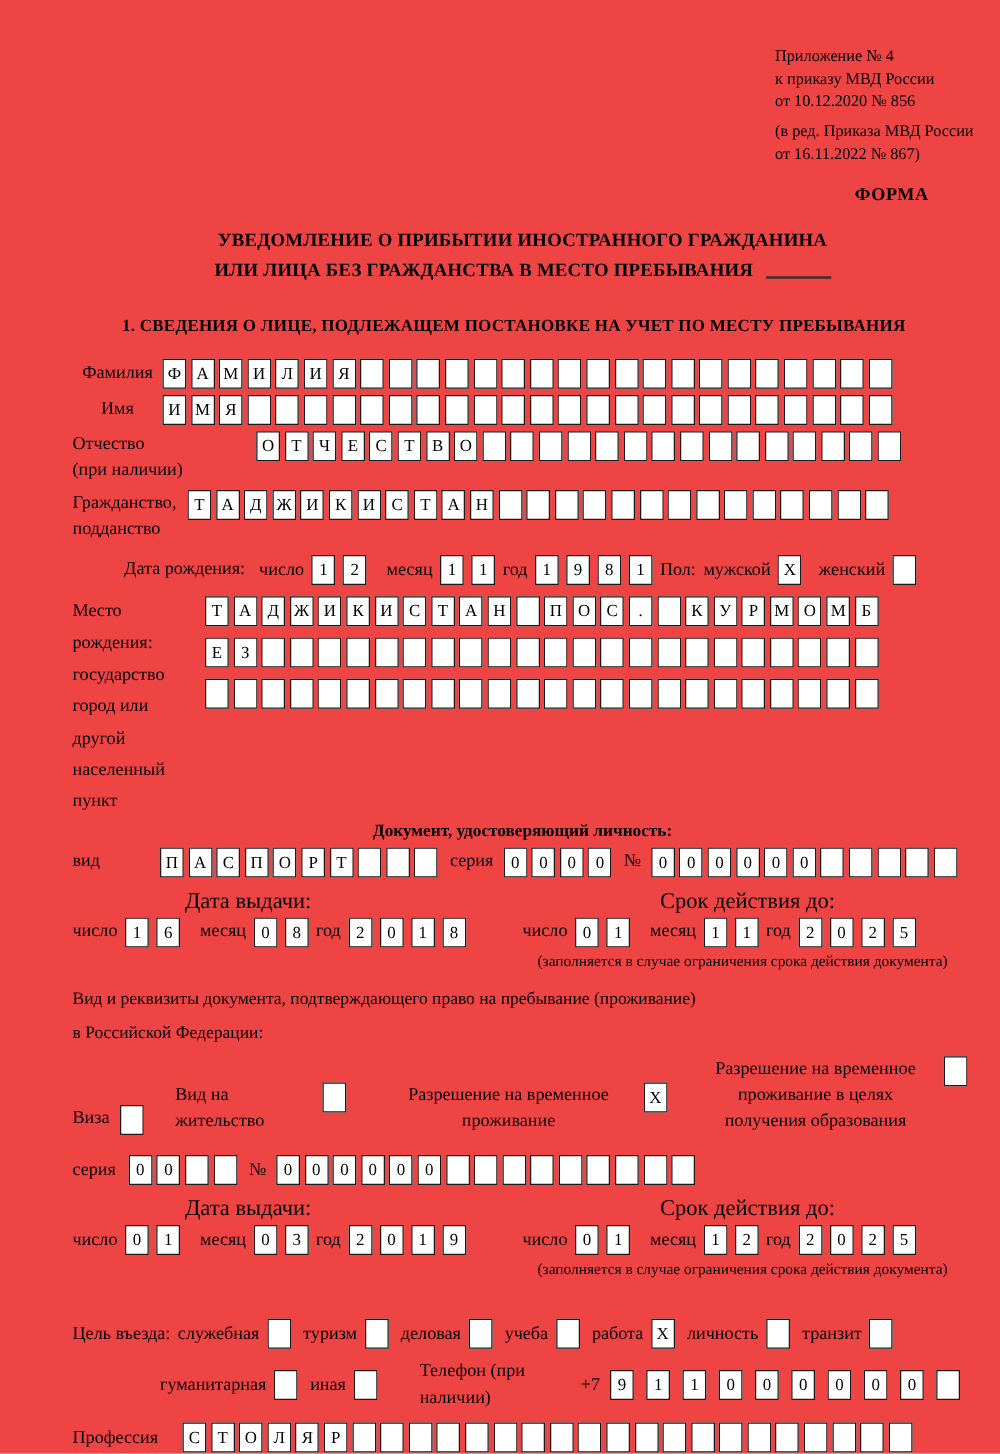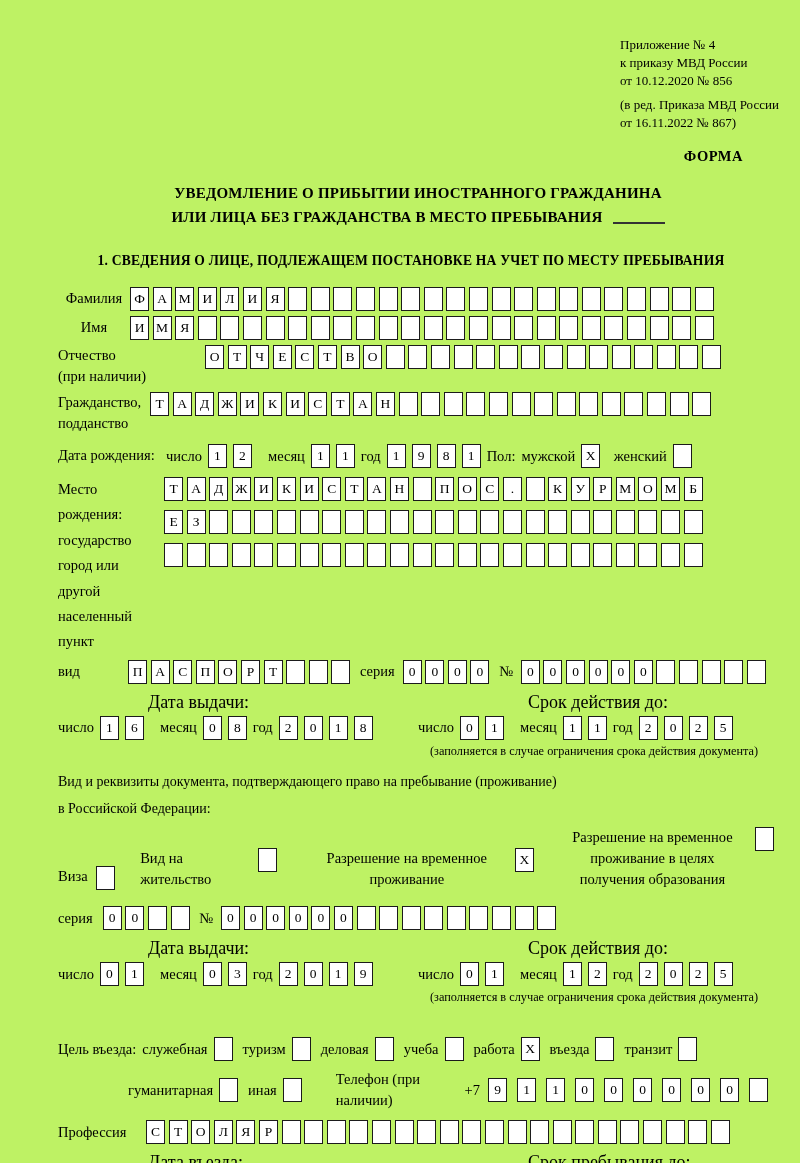--- a/index.html
+++ b/index.html
@@ -1,18 +1,18 @@
 <!DOCTYPE html>
 <html><head>
 <meta charset="utf-8">
 <style>
   * { box-sizing: border-box; }
   html,body { margin:0; padding:0; background:#ffffff; }
   body { width:800px; font-family:"Liberation Serif", serif; color:#000; }
-  .page { width:800px; height:1163px; padding:36px 22px 0 58px; overflow:hidden; background:#bef264; position:relative; }
+  .page { width:800px; height:1163px; padding:36px 22px 0 58px; overflow:hidden; background:#ef4444; position:relative; }
 
   
   .apx { margin-left:562px; width:200px; font-size:13px; line-height:1.4; }
   .apx .apx2 { margin-top:5px; }
 
   .forma { text-align:right; padding-right:35px; font-weight:bold; font-size:14.5px; margin-top:16px; letter-spacing:.5px; }
 
   .title { text-align:center; font-weight:bold; font-size:15px; line-height:1.6; margin-top:16px; letter-spacing:.2px; }
   .uline { display:inline-block; width:52px; border-bottom:2px solid #333; margin-left:10px; transform:translateY(2px); }
 
@@ -215,21 +215,21 @@
         <span class="cell"></span>
         <span class="cell"></span>
         <span class="cell"></span>
         <span class="cell"></span>
         <span class="cell"></span>
         <span class="cell"></span>
         <span class="cell"></span>
       </div>
   </div>
 
-  <div class="row" style="margin-top:10px;">
+  <div class="row" style="margin-top:10px;justify-content:center;">
     <span class="lbl" style="width:108px;">Дата рождения:</span>
     <span class="dlbl">число</span>
     <span class="boxes d">
         <span class="cell">1</span>
         <span class="cell">2</span>
       </span>
     <span class="dlbl pre">месяц</span>
     <span class="boxes d">
         <span class="cell">1</span>
         <span class="cell">1</span>
@@ -330,20 +330,21 @@
           <span class="cell"></span>
           <span class="cell"></span>
           <span class="cell"></span>
           <span class="cell"></span>
           <span class="cell"></span>
           <span class="cell"></span>
         </div>
     </div>
   </div>
 
+  <div class="doc-heading" style="margin-top:2px;">Документ, удостоверяющий личность:</div>
 
   <div class="row">
     <span class="lbl w70">вид</span>
     <span class="boxes">
         <span class="cell">П</span>
         <span class="cell">А</span>
         <span class="cell">С</span>
         <span class="cell">П</span>
         <span class="cell">О</span>
         <span class="cell">Р</span>
@@ -526,21 +527,21 @@
     <span class="olbl">служебная</span>
     <span class="cell"></span>
     <span class="olbl">туризм</span>
     <span class="cell"></span>
     <span class="olbl">деловая</span>
     <span class="cell"></span>
     <span class="olbl">учеба</span>
     <span class="cell"></span>
     <span class="olbl">работа</span>
     <span class="cell">X</span>
-    <span class="olbl">въезда</span>
+    <span class="olbl">личность</span>
     <span class="cell"></span>
     <span class="olbl">транзит</span>
     <span class="cell" style="margin-right:0;"></span>
   </div>
 
   <div class="purpose-row indent70" style="margin-top:8px;">
     <span class="olbl">гуманитарная</span>
     <span class="cell"></span>
     <span class="olbl">иная</span>
     <span class="cell"></span>

